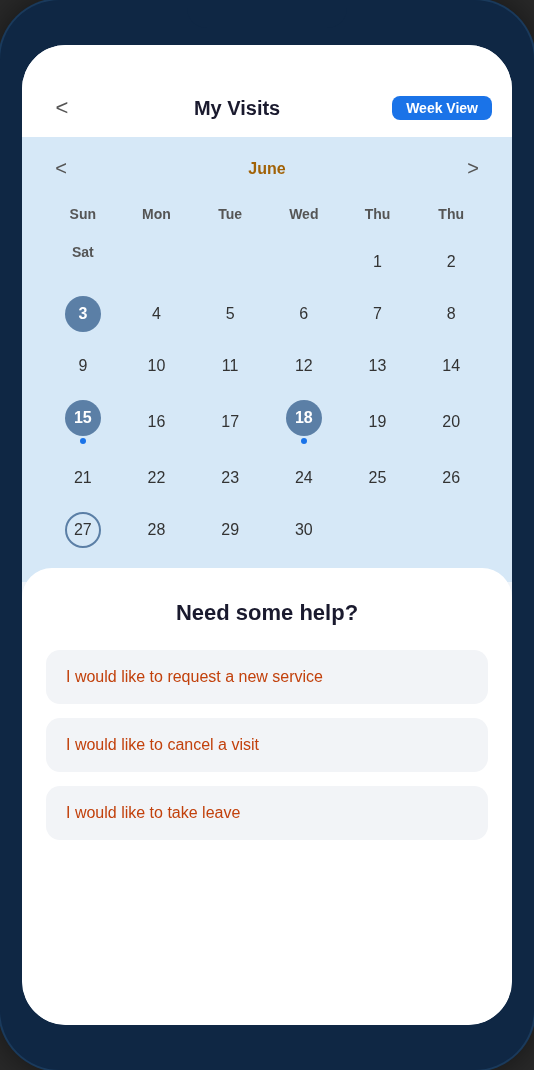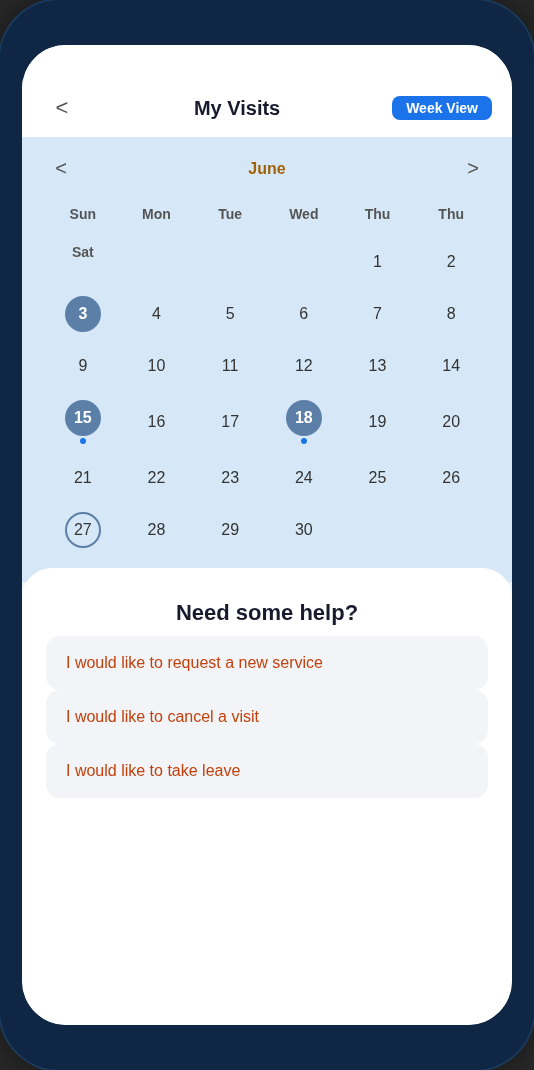--- a/index.html
+++ b/index.html
@@ -181,20 +181,21 @@
     }
 
     
     .help-section {
       background: #ffffff;
       flex: 1;
       border-radius: 30px 30px 44px 44px;
       padding: 32px 24px 28px;
       display: flex;
       flex-direction: column;
+      gap: 14px;
       margin-top: -14px;
     }
 
     .help-title {
       font-size: 22px;
       font-weight: 700;
       color: #1a1a2e;
       text-align: center;
       margin-bottom: 10px;
     }

